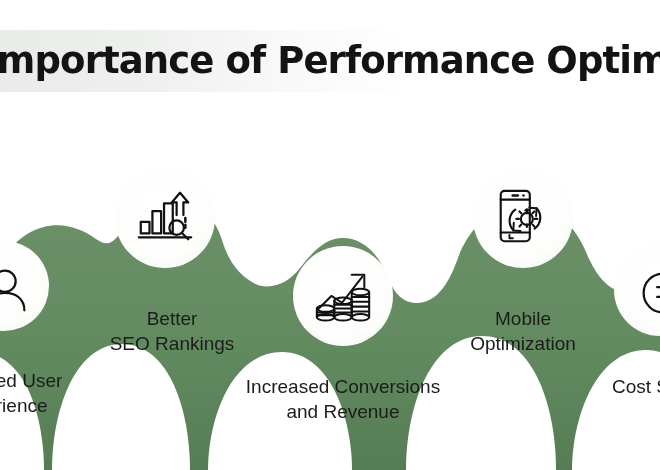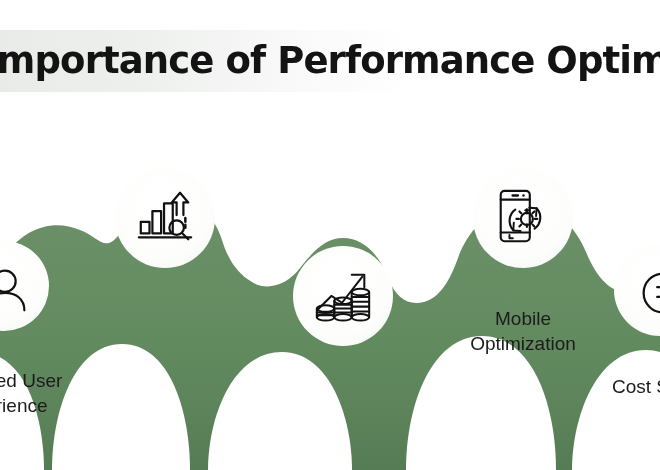--- a/index.html
+++ b/index.html
@@ -221,20 +221,24 @@
   <div class="node-icon" style="left:632px; top:262px;">
     <svg viewBox="0 0 64 64" fill="none" stroke="#111111" stroke-width="2.3" stroke-linecap="round" stroke-linejoin="round">
       <circle cx="32" cy="32" r="20"></circle>
       <path d="M32 20 v24 M26 26 h10 a5 5 0 0 1 0 10 h-10"></path>
     </svg>
   </div>
 
   <div class="node-label" style="left:-90px; top:368px; width:180px;">Improved User
 Experience</div>
 
-
+  <div class="node-label" style="left:62px; top:306px; width:220px;">Better
+SEO Rankings</div>
+
+  <div class="node-label" style="left:208px; top:374px; width:270px;">Increased Conversions
+and Revenue</div>
 
   <div class="node-label" style="left:420px; top:306px; width:206px;text-align:center;">Mobile
 Optimization</div>
 
   <div class="node-label" style="left:612px; top:374px; width:150px; text-align:left;">Cost Savings</div>
 
 </div>
 
 </body></html>

